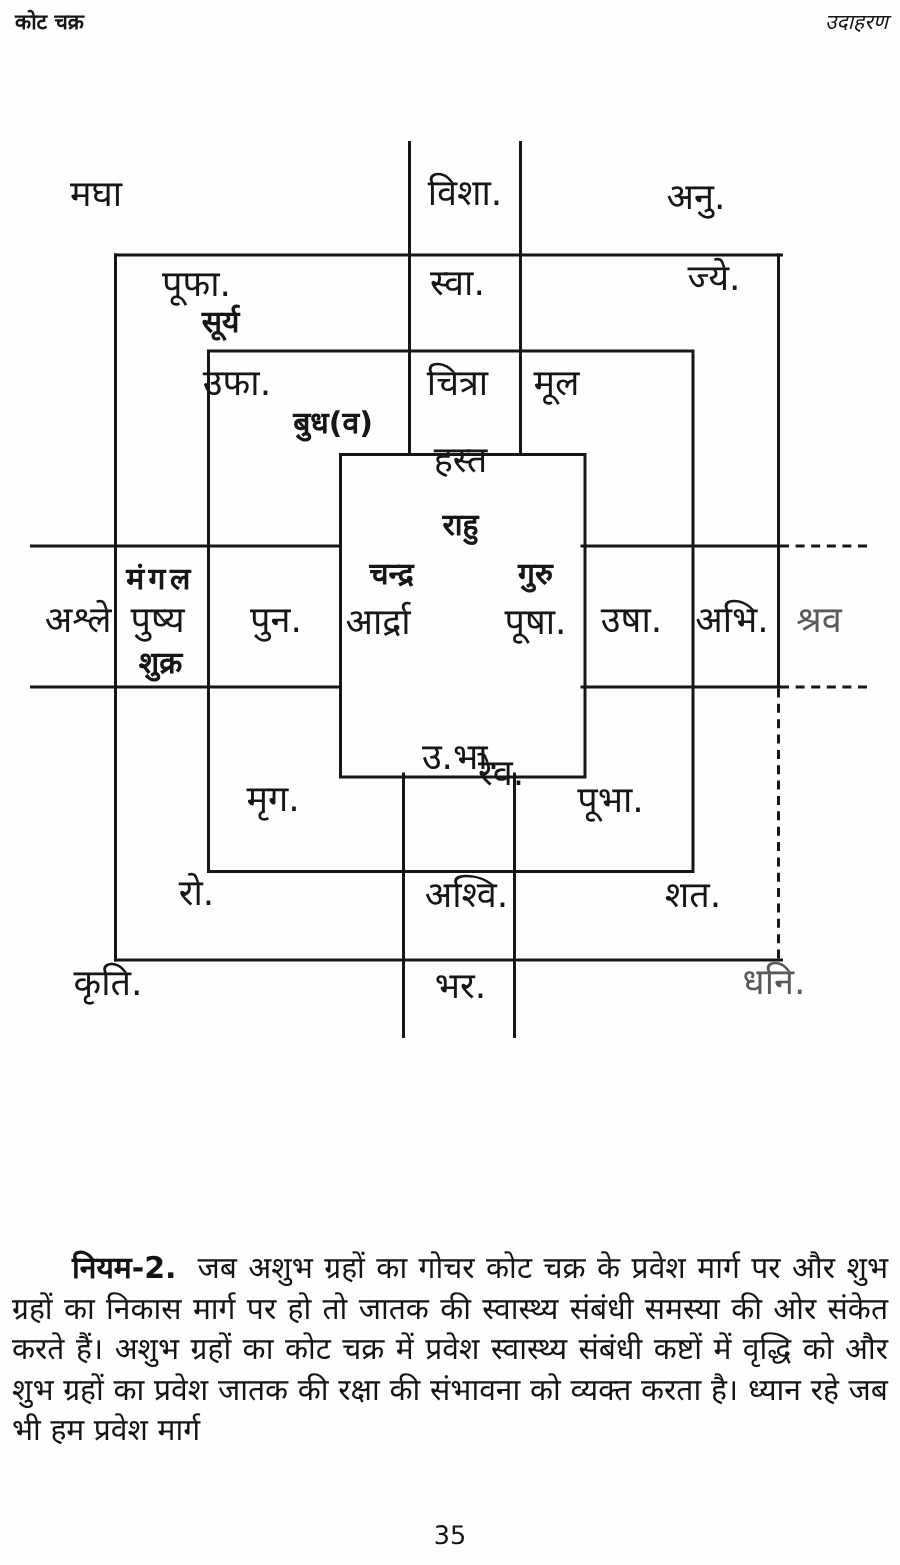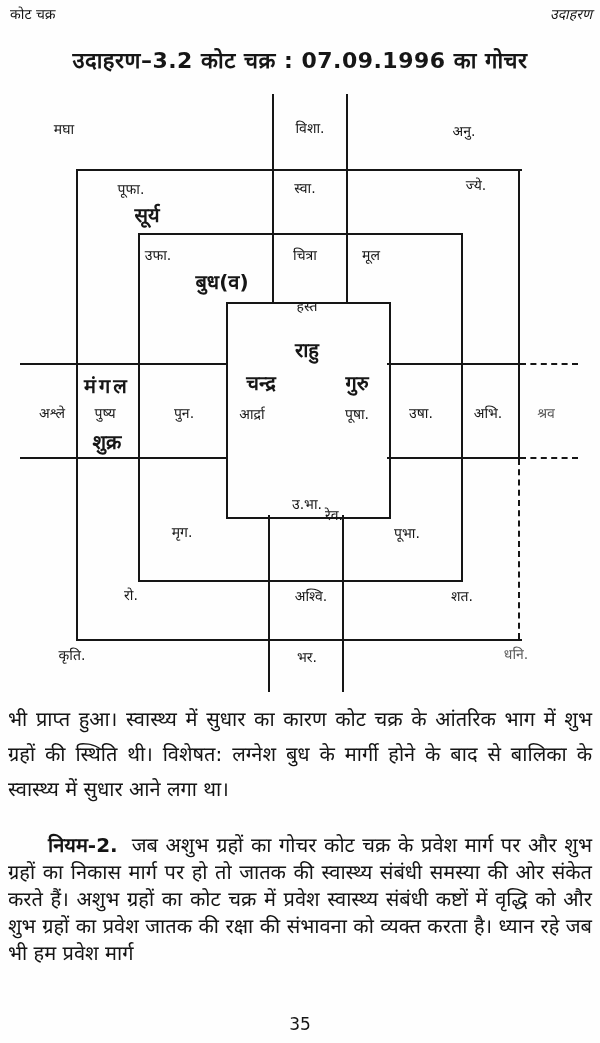--- a/index.html
+++ b/index.html
@@ -5,39 +5,39 @@
   html,body { margin:0; padding:0; }
   body {
     width:600px; height:1043px;
     background:#ffffff;
     font-family:"DejaVu Sans","Liberation Sans",sans-serif;
     color:#161616;
   }
   .page { position:relative; width:600px; height:1043px; background:#fefefe; overflow:hidden; }
 
   .hdr { position:absolute; top:4px; font-size:14px; }
-  .hdr-left { left:10px; font-weight:normal; }
+  .hdr-left { left:10px; font-weight:bold; }
   .hdr-right { right:8px; font-style:italic; font-family:"DejaVu Serif","Liberation Serif",serif; }
 
   .title { position:absolute; top:44px; left:0; width:100%; text-align:center;
            font-size:22px; font-weight:bold; letter-spacing:0.5px; }
 
   .diagram { position:absolute; top:94px; left:0; width:600px; height:606px; }
 
   .sq  { position:absolute; border:2px solid #161616; }
   .outer-sq { border-right:none; }
 
   .ln  { position:absolute; background:#161616; }
   .v   { width:2px; }
   .h   { height:2px; }
   .vdash { position:absolute; width:0; border-left:2px dashed #161616; }
   .hdash { position:absolute; height:0; border-top:2px dashed #161616; }
 
   .lbl { position:absolute; transform:translate(-50%,-50%);
-         font-size:14px; white-space:nowrap; color:#161616; }
+         font-size:24px; white-space:nowrap; color:#161616; }
   .planet { font-weight:bold; font-size:20px; }
   .spread { letter-spacing:3px; }
   .faint  { color:#5a5a5a; }
 
   .para { position:absolute; left:8px; width:584px; margin:0;
           font-size:20px; text-align:justify; color:#141414; }
   .p1 { top:702px; line-height:35px; }
   .p2 { top:832px; line-height:27px; text-indent:40px; }
   .rule-label { font-weight:bold; padding-right:14px; }
 
@@ -45,21 +45,20 @@
             text-align:center; font-size:17px; }
 </style>
 </head>
 <body>
 
 <div class="page">
 
   <div class="hdr hdr-left">कोट चक्र</div>
   <div class="hdr hdr-right">उदाहरण</div>
 
-  <div class="title">उदाहरण–3.2 कोट चक्र : 07.09.1996 का गोचर</div>
 
   <div class="diagram">
 
     <div class="sq outer-sq" style="left:76px; top:75px; width:444px; height:468px;"></div>
     <div class="ln v" style="left:518px; top:75px; height:290px;"></div>
     <div class="vdash" style="left:518px; top:365px; height:180px;"></div>
 
     <div class="sq" style="left:138px; top:139px; width:321px; height:345px;"></div>
 
     <div class="sq" style="left:226px; top:208px; width:161px; height:213px;"></div>
@@ -110,19 +109,18 @@
     <div class="lbl" style="left:307px; top:211px;">हस्त</div>
     <div class="lbl planet" style="left:307px; top:255px;">राहु</div>
     <div class="lbl planet" style="left:261px; top:288px;">चन्द्र</div>
     <div class="lbl planet" style="left:357px; top:288px;">गुरु</div>
     <div class="lbl" style="left:252px; top:319px;">आर्द्रा</div>
     <div class="lbl" style="left:357px; top:319px;">पूषा.</div>
     <div class="lbl" style="left:307px; top:409px;">उ.भा.</div>
 
   </div>
 
-  <p class="para p1">भी प्राप्त हुआ। स्वास्थ्य में सुधार का कारण कोट चक्र के आंतरिक भाग में शुभ ग्रहों की स्थिति थी। विशेषत: लग्नेश बुध के मार्गी होने के बाद से बालिका के स्वास्थ्य में सुधार आने लगा था।</p>
 
   <p class="para p2"><span class="rule-label">नियम-2.</span><span>जब अशुभ ग्रहों का गोचर कोट चक्र के प्रवेश मार्ग पर और शुभ ग्रहों का निकास मार्ग पर हो तो जातक की स्वास्थ्य संबंधी समस्या की ओर संकेत करते हैं। अशुभ ग्रहों का कोट चक्र में प्रवेश स्वास्थ्य संबंधी कष्टों में वृद्धि को और शुभ ग्रहों का प्रवेश जातक की रक्षा की संभावना को व्यक्त करता है। ध्यान रहे जब भी हम प्रवेश मार्ग</span></p>
 
   <div class="pageno">35</div>
 
 </div>
 
 </body></html>

